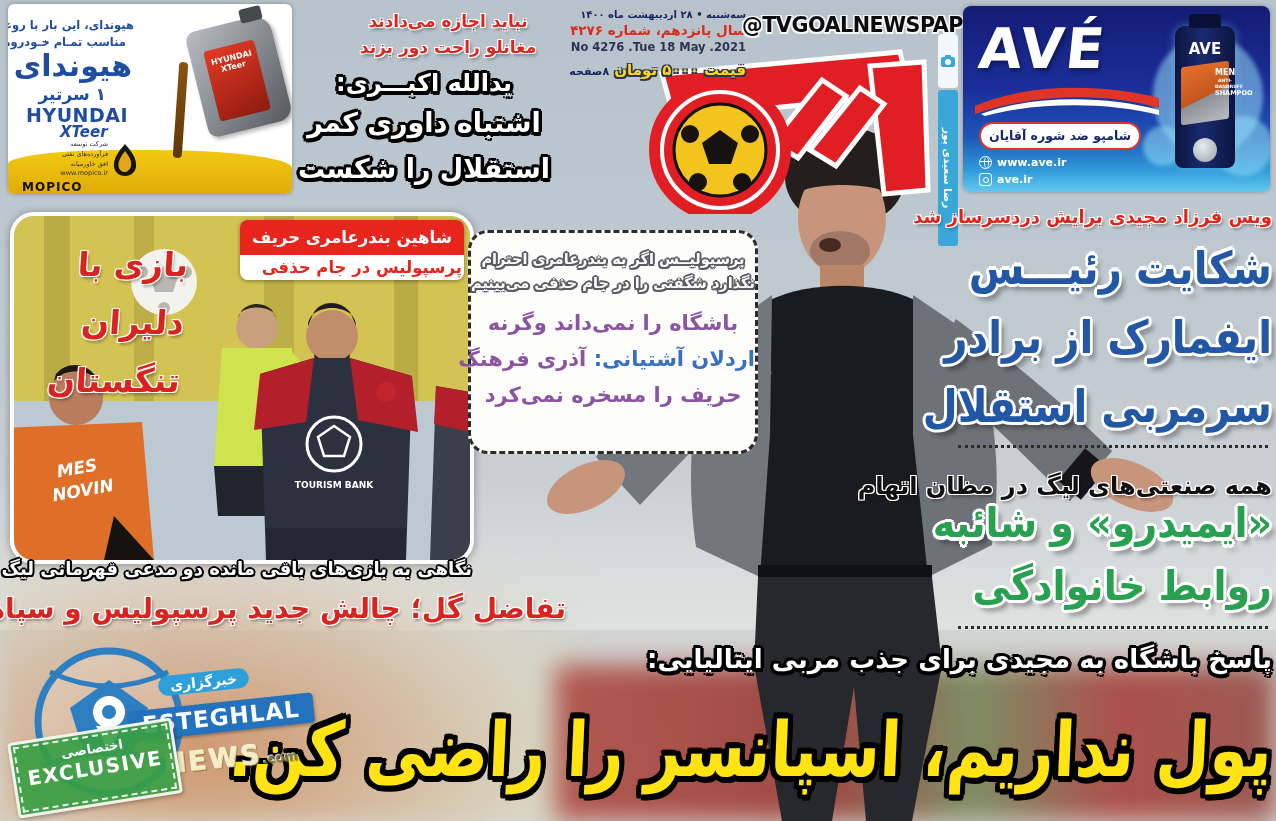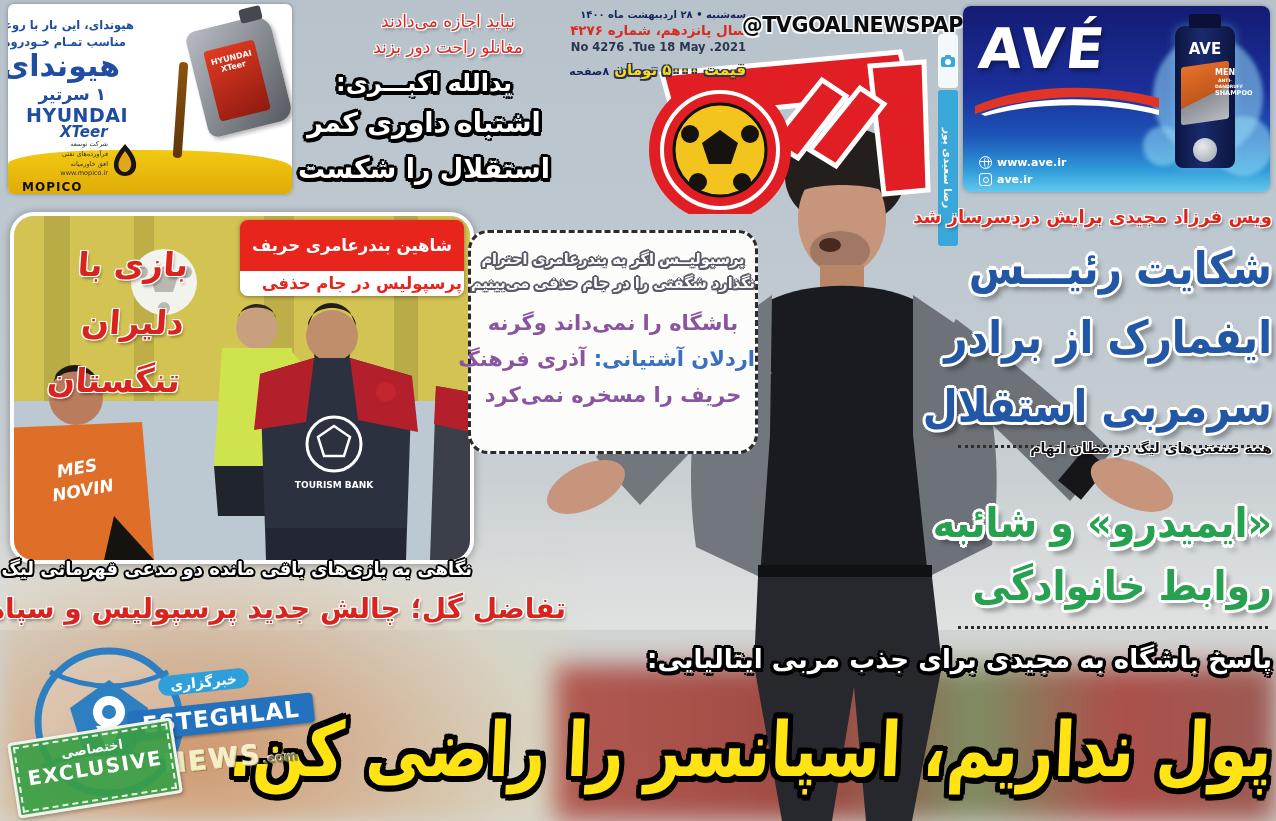--- a/index.html
+++ b/index.html
@@ -56,36 +56,36 @@
   #masthead-dates .l3{color:#2a3550;font-size:11.5px;font-weight:bold;direction:ltr;margin-top:2px;}
   #price-line{left:548px;top:60px;width:198px;text-align:right;}
   #price-line .price{color:#ffd912;font-size:15px;font-weight:bold;text-shadow:-1.5px -1.5px 0 #2a3550,1.5px -1.5px 0 #2a3550,-1.5px 1.5px 0 #2a3550,1.5px 1.5px 0 #2a3550;}
   #price-line .pages{color:#16255c;font-size:11px;font-weight:bold;}
   #social-handle{left:742px;top:12px;width:270px;font-size:22px;font-weight:bold;color:#0b0b0b;letter-spacing:-.5px;transform:scaleX(.94);transform-origin:left;text-shadow:-1.5px -1.5px 0 #f4f6f8,1.5px -1.5px 0 #f4f6f8,-1.5px 1.5px 0 #f4f6f8,1.5px 1.5px 0 #f4f6f8;}
 
   
   .dotted-sep{border-top:3px dotted #2c2c2c;height:0;}
   #kicker-ifmark{left:950px;top:206px;width:322px;text-align:right;font-size:18px;font-weight:bold;color:#e02419;}
   #title-ifmark{left:946px;top:234px;width:326px;text-align:right;color:#2257a5;font-size:42px;font-weight:bold;line-height:64px;transform:scaleX(.96) scaleY(1.08);transform-origin:right top;}
-  #kicker-imidro{left:950px;top:440px;width:322px;font-size:14px;font-weight:bold;color:#101010;}
+  #kicker-imidro{left:950px;top:472px;width:322px;font-size:24px;font-weight:bold;color:#101010;}
   #title-imidro{left:946px;top:492px;width:326px;text-align:right;color:#27a050;font-size:38px;font-weight:bold;line-height:58px;transform:scaleY(1.08);transform-origin:right top;}
   #bottom-kicker{left:600px;top:644px;width:672px;text-align:right;font-size:26px;font-weight:bold;color:#fff;}
   #main-headline{left:280px;top:694px;width:992px;text-align:right;font-size:62px;font-weight:bold;color:#ffe312;line-height:112px;transform:scaleY(1.22) skewX(-3deg);transform-origin:right center;}
 
   
   #story-top-middle{left:292px;top:8px;width:264px;text-align:center;}
-  #story-top-middle .k{font-size:17px;font-weight:normal;color:#e0241f;line-height:26px;padding-left:48px;}
+  #story-top-middle .k{font-size:17px;font-weight:bold;color:#e0241f;line-height:26px;padding-left:48px;}
   #story-top-middle .sp{font-size:24px;font-weight:bold;color:#fff;margin-top:9px;}
   #story-top-middle .t{font-size:27px;font-weight:bold;color:#fff;line-height:40px;margin-top:6px;}
 
   
   #match-photo{left:10px;top:212px;width:456px;height:344px;border:4px solid #fdfdfd;border-radius:24px;overflow:hidden;box-shadow:0 1px 8px rgba(0,0,0,.35);}
   #photo-title{left:28px;top:236px;width:156px;text-align:right;font-size:33px;font-weight:bold;color:#d8231f;line-height:58px;transform:skewX(-4deg);}
   #photo-banner{left:240px;top:220px;width:224px;border-radius:8px;overflow:hidden;box-shadow:0 1px 4px rgba(0,0,0,.4);}
-  #photo-banner .r1{background:#e8251d;color:#fff;font-size:16.5px;font-weight:bold;text-align:center;padding:16px 2px;}
+  #photo-banner .r1{background:#e8251d;color:#fff;font-size:16.5px;font-weight:bold;text-align:center;padding:8px 2px;}
   #photo-banner .r2{background:#fff;color:#e8251d;font-size:16.5px;font-weight:bold;text-align:right;padding:3px 2px;}
 
   
   #quote-box{left:468px;top:230px;width:284px;height:218px;background:#fcfcfb;border:3px dashed #2b2b2b;border-radius:20px;text-align:center;}
   #quote-box .intro{margin-top:14px;font-size:14.5px;font-weight:bold;color:#fff;line-height:24px;}
   #quote-box .q{margin-top:10px;font-size:21px;font-weight:bold;color:#8a55a0;line-height:36px;}
   #quote-box .q .sp{color:#3a6fc1;}
 
   
   #below-photo-kicker{left:0;top:558px;width:472px;text-align:center;font-size:18px;font-weight:bold;color:#fff;}
@@ -177,21 +177,21 @@
 
   <div class="abs" id="ad-hyundai">
     <div class="abs" id="hy-oilpool"></div>
     <div class="abs" id="hy-stream"></div>
     <div class="abs" id="hy-jug">
       <div class="cap"></div>
       <div class="label">HYUNDAI XTeer</div>
     </div>
     <div class="abs rtl txt nw" style="right:158px;top:14px;font-size:11.5px;font-weight:bold;">هیوندای، این بار با روغن موتور</div>
     <div class="abs rtl txt nw" style="right:166px;top:31px;font-size:11.5px;font-weight:bold;">مناسب تمـام خـودروهـا</div>
-    <div class="abs rtl txt nw" style="right:172px;top:44px;font-size:30px;font-weight:bold;">هیوندای</div>
+    <div class="abs rtl txt nw" style="right:160px;top:44px;font-size:30px;font-weight:bold;">هیوندای</div>
     <div class="abs rtl txt nw" style="right:186px;top:80px;font-size:17px;font-weight:bold;">۱ سرتیر</div>
     <div class="abs nw" style="left:18px;top:100px;font-size:19px;font-weight:bold;color:#1f4da0;letter-spacing:.5px;">HYUNDAI</div>
     <div class="abs nw" style="left:52px;top:119px;font-size:15px;font-weight:bold;font-style:italic;color:#1f4da0;">XTeer</div>
     <div class="abs" style="left:14px;top:136px;width:116px;">
       <div class="mopico-row">
         <div class="rtl" style="font-size:6.5px;color:#333;text-align:right;line-height:1.5;">
           <div>شرکت توسعه</div>
           <div>فرآورده‌های نفتی</div>
           <div>افق خاورمیانه</div>
           <div style="direction:ltr">www.mopico.ir</div>
@@ -215,20 +215,21 @@
 
   <div class="abs" id="ad-ave">
     <div class="splash" style="left:190px;top:30px;width:110px;height:120px;"></div>
     <div class="splash" style="left:250px;top:110px;width:60px;height:60px;"></div>
     <div class="splash" style="left:180px;top:120px;width:40px;height:40px;"></div>
     <div class="abs nw" id="ave-word">AVÉ</div>
     <svg class="abs" style="left:12px;top:74px;" width="185" height="36" viewBox="0 0 185 36">
       <path d="M0,26 C55,2 130,4 184,18 L184,28 C130,12 58,14 0,34 Z" fill="#e03526"></path>
       <path d="M6,34 C60,14 132,16 184,30 L184,35 C132,22 62,22 10,36 Z" fill="#fff"></path>
     </svg>
+    <div class="abs rtl nw" id="ave-pill">شامپو ضد شوره آقایان</div>
     <div class="abs ave-link" style="left:16px;top:150px;">
       <span class="icon-globe"></span>
       <span>www.ave.ir</span>
     </div>
     <div class="abs ave-link" style="left:16px;top:167px;">
       <span class="icon-instagram"></span>
       <span>ave.ir</span>
     </div>
     <div class="abs" id="ave-bottle">
       <div class="cap"></div>

